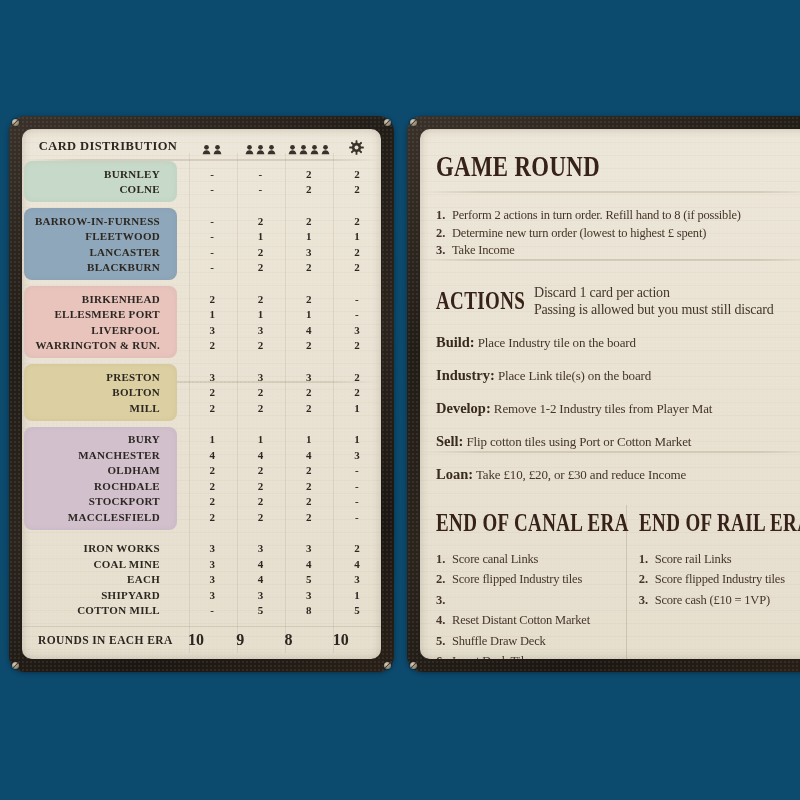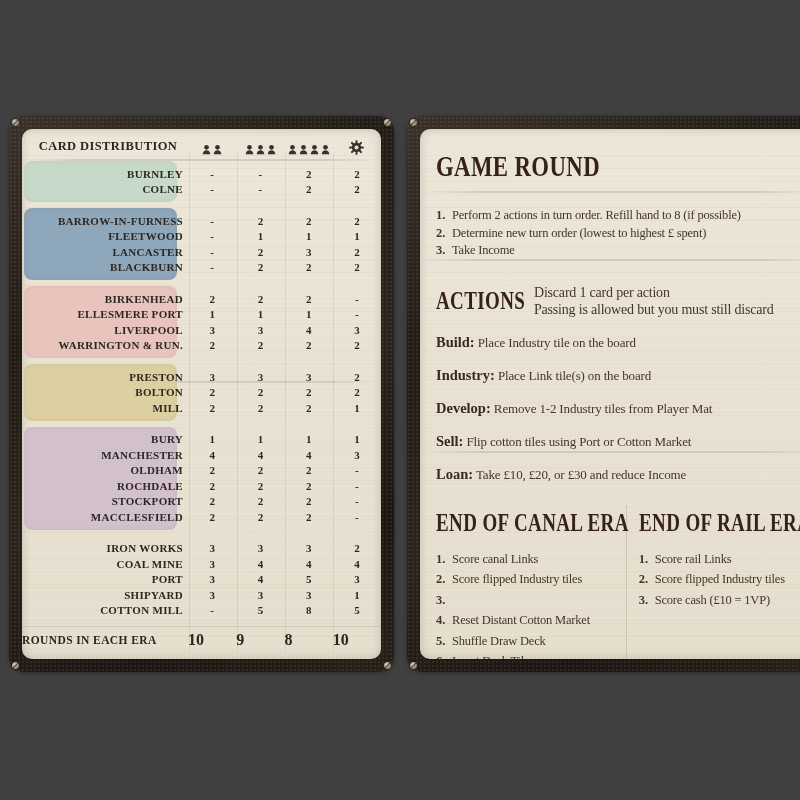--- a/index.html
+++ b/index.html
@@ -1,17 +1,17 @@
 <!DOCTYPE html>
 <html><head>
 <meta charset="utf-8">
 <style>
   html,body{margin:0;padding:0;background:#ffffff;}
   body{width:800px;height:800px;font-family:"Liberation Serif", serif;}
-  .scene{position:relative;width:800px;height:800px;background:#404040;overflow:hidden;}
+  .scene{position:relative;width:800px;height:800px;background:#0c4a6e;overflow:hidden;}
 
   
   .card{position:absolute;top:116px;height:556px;border-radius:16px;
     background:linear-gradient(150deg,#3a322a 0%,#221c16 30%,#2b241d 55%,#1c1612 80%,#282018 100%);
     box-shadow:0 1px 5px rgba(0,0,0,0.35);}
   .card::after{content:"";position:absolute;inset:0;border-radius:16px;
     background-image:radial-gradient(rgba(255,255,255,0.07) 1px, transparent 1.3px);
     background-size:4px 4px;pointer-events:none;}
   .card-left{left:9px;width:385px;}
   .card-right{left:407px;width:426px;}
@@ -40,27 +40,27 @@
   .name-col{width:166px;box-sizing:border-box;flex:none;}
   .num-col{flex:1;text-align:center;}
   .dist-title{font-weight:bold;font-size:12.5px;letter-spacing:0.4px;color:#2c2620;
     text-align:center;padding-left:6px;}
   .icon-cell{display:flex;justify-content:center;align-items:flex-end;gap:1px;height:16px;}
   .group{position:relative;margin-top:16px;flex:none;}
   .group:first-child{margin-top:7px;}
   .patch{position:absolute;left:2px;top:-5px;bottom:-5px;width:153px;border-radius:8px;z-index:0;
     box-shadow:inset 0 0 6px rgba(0,0,0,0.05);}
   .trow{display:flex;align-items:center;height:15.5px;position:relative;z-index:1;}
-  .trow .name{width:166px;box-sizing:border-box;flex:none;text-align:right;padding-right:5px;
+  .trow .name{width:166px;box-sizing:border-box;flex:none;text-align:right;padding-right:28px;
     font-weight:bold;font-size:11px;letter-spacing:0.3px;color:#2c2721;white-space:nowrap;}
   .trow .val{flex:1;text-align:center;font-weight:bold;font-size:11px;color:#2c2721;}
   .dist-footer{display:flex;align-items:center;height:22px;margin-top:auto;flex:none;
     border-top:1px solid rgba(95,75,50,0.14);padding-top:2px;}
   .dist-footer .f-label{width:166px;box-sizing:border-box;flex:none;text-align:left;
-    padding-left:0;font-weight:bold;font-size:11.5px;letter-spacing:0.4px;color:#2c2620;}
+    padding-left:16px;font-weight:bold;font-size:11.5px;letter-spacing:0.4px;color:#2c2620;}
   .dist-footer .val{flex:1;text-align:left;font-weight:bold;font-size:16px;color:#2c2620;}
 
   
   .rules{position:absolute;inset:0;padding:10px 12px 8px 16px;box-sizing:border-box;
     color:#453528;z-index:2;}
   .h1{font-size:30px;line-height:34px;font-weight:bold;color:#37221a;margin-top:10px;
     letter-spacing:0.5px;transform:scaleX(0.76);transform-origin:left center;white-space:nowrap;}
   .h2{font-size:25px;line-height:28px;font-weight:bold;color:#37221a;letter-spacing:0.5px;
     transform:scaleX(0.76);transform-origin:left center;white-space:nowrap;}
   .steps{margin-top:24px;}
@@ -320,21 +320,21 @@
                 <div class="val">2</div>
               </div>
               <div class="trow">
                 <div class="name">COAL MINE</div>
                 <div class="val">3</div>
                 <div class="val">4</div>
                 <div class="val">4</div>
                 <div class="val">4</div>
               </div>
               <div class="trow">
-                <div class="name">PORT</div>
+                <div class="name">EACH</div>
                 <div class="val">3</div>
                 <div class="val">4</div>
                 <div class="val">5</div>
                 <div class="val">3</div>
               </div>
               <div class="trow">
                 <div class="name">SHIPYARD</div>
                 <div class="val">3</div>
                 <div class="val">3</div>
                 <div class="val">3</div>

